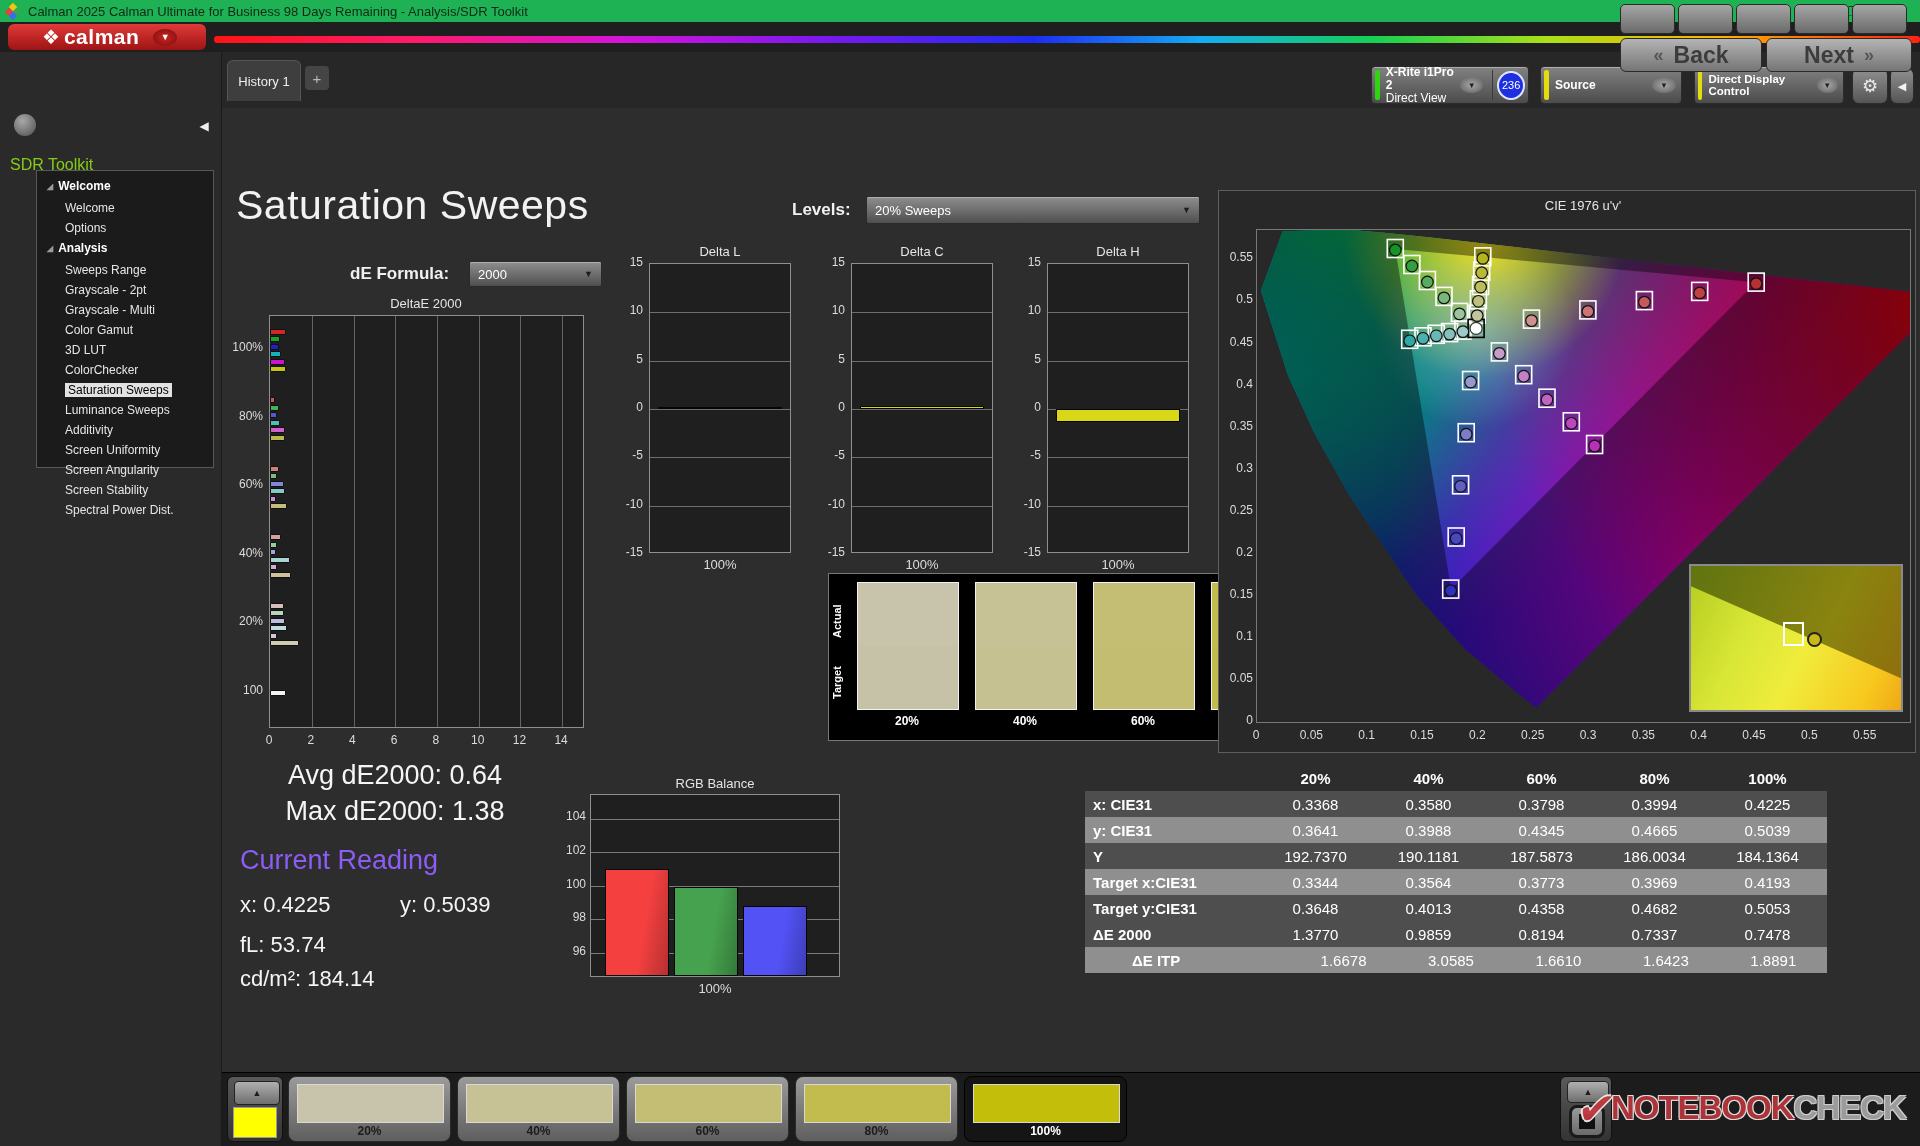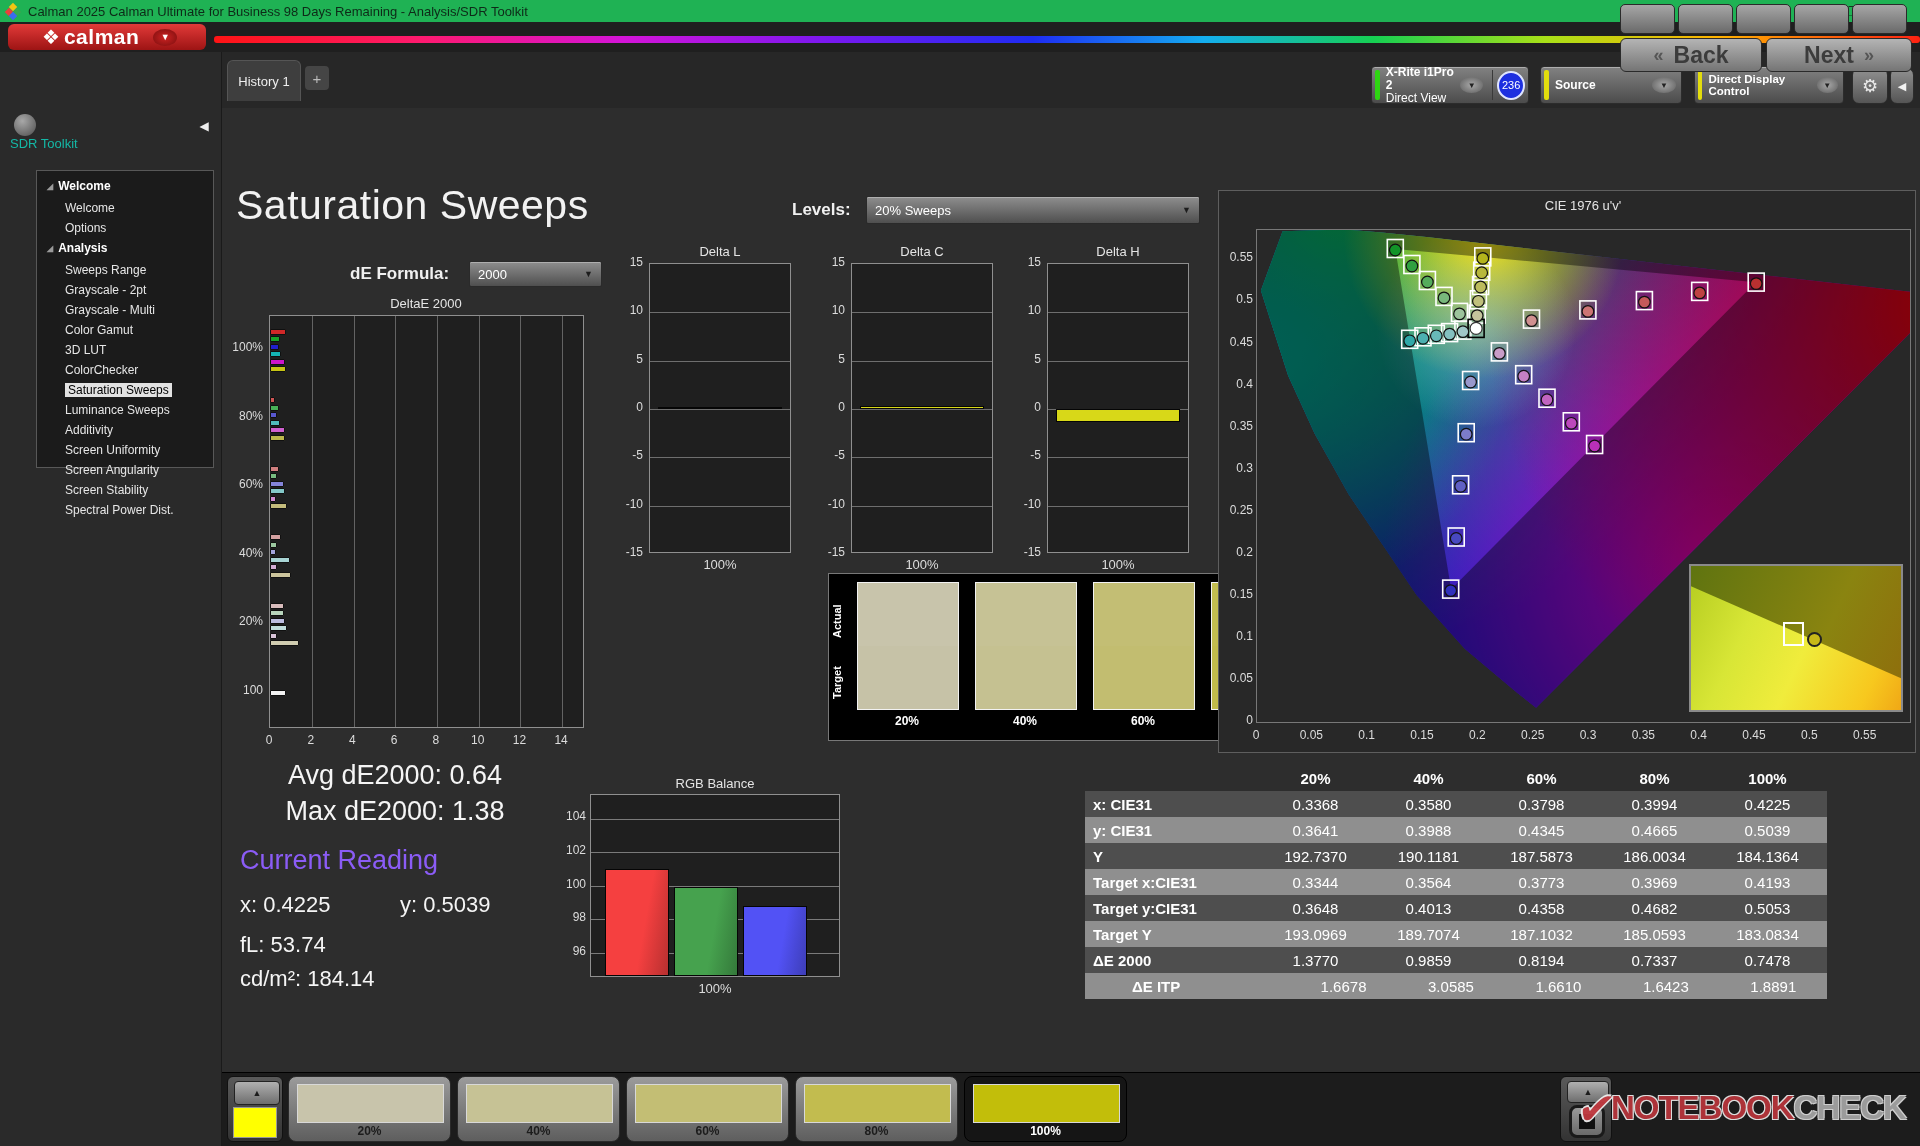--- a/index.html
+++ b/index.html
@@ -48,21 +48,21 @@
   #ddc-box{left:1694px;top:66px;width:150px;}
   #gear-btn{left:1852px;top:68px;width:34px;height:34px;border-radius:7px;background:linear-gradient(#909090,#555);
     border:1px solid #2c2c2c;color:#e8e8e8;font-size:18px;display:flex;align-items:center;justify-content:center;}
   #topbar-collapse{left:1890px;top:68px;width:22px;height:34px;border-radius:7px;background:linear-gradient(#909090,#555);
     border:1px solid #2c2c2c;color:#f2f2f2;font-size:11px;display:flex;align-items:center;justify-content:center;}
 
   
   #sidebar{left:0;top:52px;width:222px;height:1094px;background:#2a2a2a;border-right:1px solid #1a1a1a;box-sizing:border-box;}
   #sidebar-dot{left:14px;top:62px;width:22px;height:22px;border-radius:50%;background:radial-gradient(circle at 38% 32%,#a8a8a8,#4e4e4e);}
   #sidebar-collapse{left:196px;top:64px;width:16px;height:20px;color:#eee;font-size:12px;display:flex;align-items:center;justify-content:center;}
-  #sidebar-title{left:10px;top:84px;font-size:13px;color:#14b8a6;}
+  #sidebar-title{left:10px;top:104px;font-size:16px;color:#84cc16;}
   #tree{left:36px;top:118px;width:178px;height:298px;background:#1b1b1b;border:1px solid #585858;box-sizing:border-box;padding-top:5px;}
   .tree-item{font-size:12px;line-height:20px;color:#e6e6e6;white-space:nowrap;padding-left:28px;}
   .tree-item.group{font-weight:700;color:#fff;padding-left:10px;}
   .tree-item.group .tri{display:inline-block;color:#9a9a9a;font-size:8px;margin-right:5px;transform:translateY(-1px);}
   .tree-item .sel{background:#e2e2e2;color:#000;padding:0 3px;}
 
   
   #content{left:222px;top:108px;width:1698px;height:964px;background:#2d2d2d;}
   #page-title{left:236px;top:182px;font-size:41px;font-weight:300;color:#f2f2f2;letter-spacing:.5px;}
   .inline-label{font-size:17px;font-weight:700;color:#f0f0f0;}
@@ -601,28 +601,20 @@
       <div class="tv">0.4193</div>
     </div>
     <div class="tr" style="background: rgb(78, 78, 78);">
       <div class="tl">Target y:CIE31</div>
       <div class="tv">0.3648</div>
       <div class="tv">0.4013</div>
       <div class="tv">0.4358</div>
       <div class="tv">0.4682</div>
       <div class="tv">0.5053</div>
     </div>
-    <div class="tr" style="background: rgb(143, 143, 143);">
-      <div class="tl">Target Y</div>
-      <div class="tv">193.0969</div>
-      <div class="tv">189.7074</div>
-      <div class="tv">187.1032</div>
-      <div class="tv">185.0593</div>
-      <div class="tv">183.0834</div>
-    </div>
     <div class="tr" style="background: rgb(78, 78, 78);">
       <div class="tl">ΔE 2000</div>
       <div class="tv">1.3770</div>
       <div class="tv">0.9859</div>
       <div class="tv">0.8194</div>
       <div class="tv">0.7337</div>
       <div class="tv">0.7478</div>
     </div>
     <div class="tr" style="background: rgb(143, 143, 143); padding-left: 39px;">
       <div class="tl">ΔE ITP</div>

